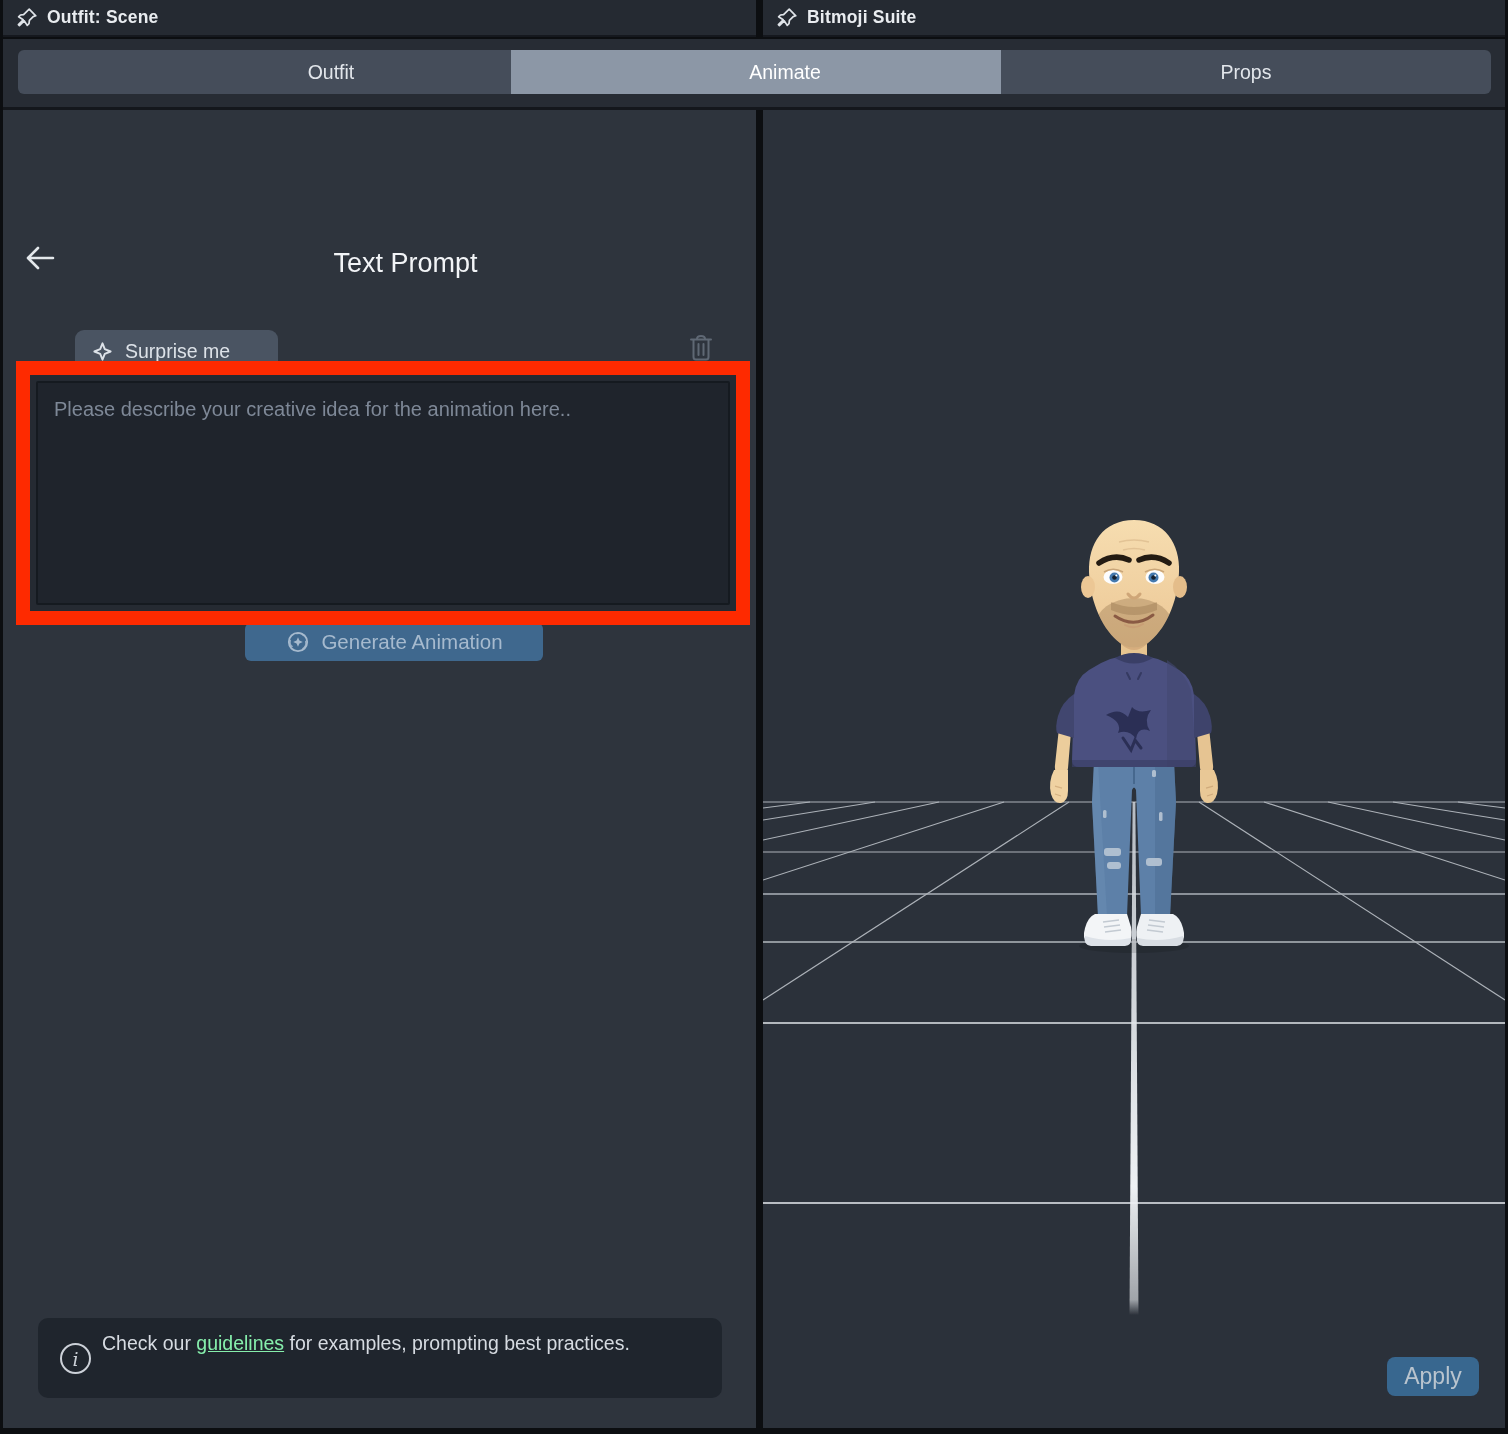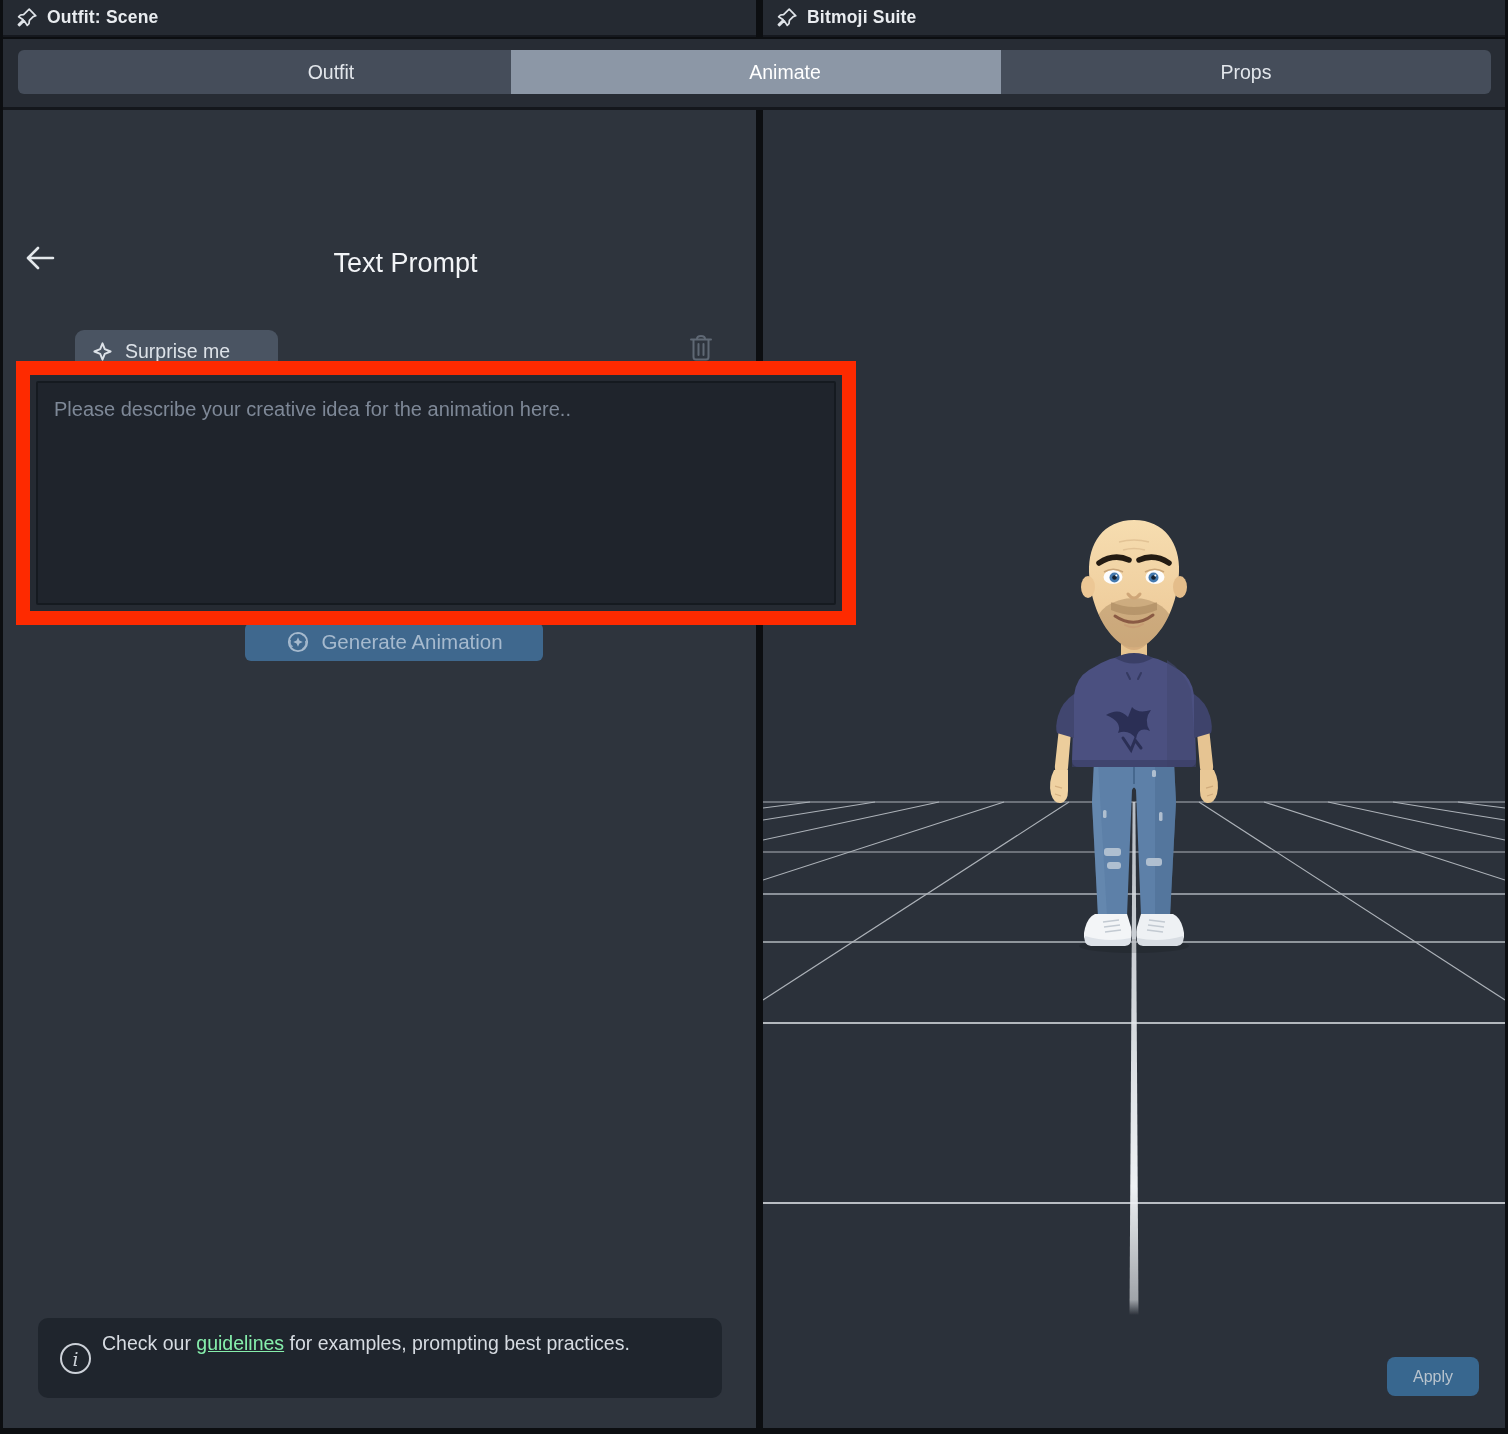--- a/index.html
+++ b/index.html
@@ -47,21 +47,21 @@
   }
   .surprise-chip {
     position:absolute; left:32px; top:220px; width:203px; height:42px;
     background:#4a5462; border-radius:9px 9px 0 0;
     display:flex; align-items:center; gap:11px; padding-left:16px;
     color:#dde2e8; font-size:19.5px;margin-left:40px;
   }
   .trash-btn { position:absolute; left:683px; top:221px; width:30px; height:32px; display:flex; align-items:center; justify-content:center; }
 
   .annotation-box {
-    position:absolute; left:13px; top:251px; width:840px; height:264px;
+    position:absolute; left:13px; top:251px; width:734px; height:264px;
     border:14px solid #fe2a00; background:#252a32; z-index:6;
   }
   .annotation-box .prompt-textarea {
     position:absolute; left:6px; top:6px; right:6px; bottom:6px;
     background:#1f242c; border:2px solid #151a20; border-radius:2px;
     resize:none; outline:none;
     font-family:"Liberation Sans", sans-serif;
     font-size:20px; color:#c7cdd6; padding:13px 16px; line-height:27px;
   }
   .annotation-box .prompt-textarea::placeholder { color:#7e8897; opacity:1; }
@@ -87,21 +87,21 @@
   
   .viewport {
     position:absolute; left:763px; top:110px; width:742px; height:1318px;
     background:#2b313a; overflow:hidden;
   }
   .viewport svg.scene { position:absolute; left:0; top:0; }
   .apply-btn {
     position:absolute; left:624px; top:1247px; width:92px; height:39px;
     background:#38678f; border-radius:8px;
     display:flex; align-items:center; justify-content:center;
-    color:#b9c4ce; font-size:16px;
+    color:#b9c4ce; font-size:23px;
   }
 </style>
 </head>
 <body>
 
 <div class="titlebar left">
   <svg class="pin" viewBox="0 0 22 22">
     <path d="M13.2 2.2 L19.8 8.8 L17.2 9.6 L13.4 13.4 L13.0 16.6 L11.2 18.4 L8.2 13.8 L3.4 18.6 L2.4 17.6 L7.2 12.8 L2.6 9.8 L4.4 8.0 L7.6 7.6 L11.4 3.8 Z" fill="none" stroke="#dfe3e8" stroke-width="1.7" stroke-linejoin="round"></path>
   </svg>
   <span class="titlebar-text">Outfit: Scene</span>

